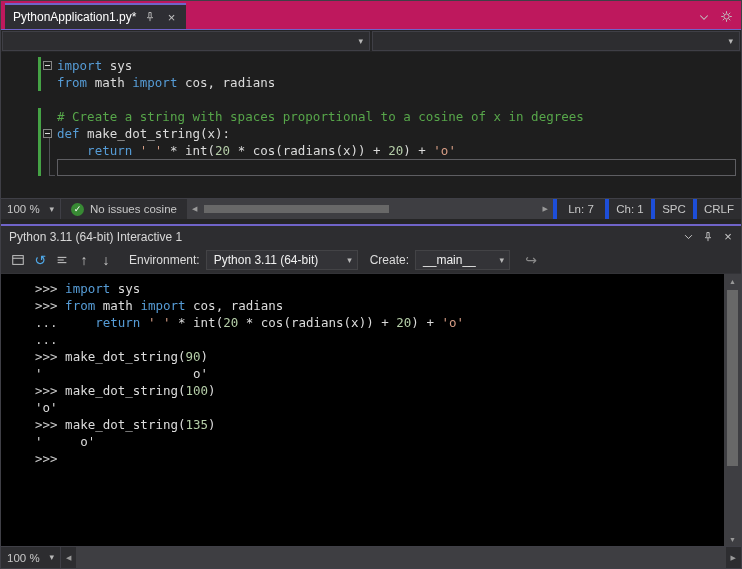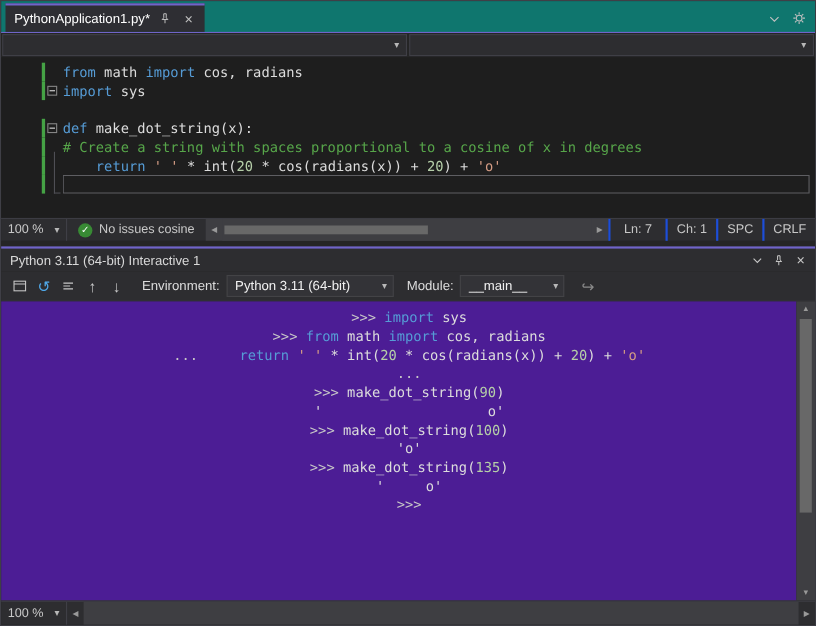--- a/index.html
+++ b/index.html
@@ -4,21 +4,21 @@
 <style>
   html,body{margin:0;padding:0;background:#1a1a1c;}
   .vs-window{
     box-sizing:border-box;width:742px;height:569px;
     background:#252526;border:1px solid #3f3f46;
     display:flex;flex-direction:column;
     font-family:"Liberation Sans","DejaVu Sans",sans-serif;
     color:#c8c8c8;overflow:hidden;
   }
   
-  .tab-strip{height:29px;background:#0f766e;border-bottom:1px solid var(--accent,#7064c9);
+  .tab-strip{height:29px;background:#be185d;border-bottom:1px solid var(--accent,#7064c9);
     display:flex;align-items:flex-end;justify-content:space-between;box-sizing:border-box;}
   .doc-tab{height:26px;margin-left:4px;background:#2e2e33;border-top:2px solid var(--accent,#7064c9);
     display:flex;align-items:center;padding:0 8px;gap:7px;box-sizing:border-box;}
   .doc-tab-title{font-size:12px;color:#ffffff;}
   .tab-btn{display:flex;align-items:center;justify-content:center;width:14px;height:14px;color:#c0c0c0;font-size:13px;line-height:1;cursor:default;}
   .strip-right{display:flex;align-items:center;gap:10px;margin:0 8px 6px 0;}
   .strip-btn{color:#c0c0c0;display:flex;align-items:center;}
   
   .nav-bar{height:22px;background:#252526;display:flex;gap:2px;padding:1px;box-sizing:border-box;}
   .nav-combo{flex:1;background:#2d2d30;border:1px solid #3f3f46;position:relative;}
@@ -41,36 +41,36 @@
   .tk-com{color:var(--comment,#57a64a);} .tk-p{color:var(--prompt,#c8c8c8);}
   
   .ed-status{height:21px;background:#2d2d30;border-top:1px solid #3f3f46;display:flex;align-items:stretch;font-size:11.5px;box-sizing:border-box;}
   .zoom-combo{width:60px;flex:none;display:flex;align-items:center;justify-content:space-between;padding:0 6px;border-right:1px solid #3f3f46;box-sizing:border-box;}
   .issues{display:flex;align-items:center;gap:6px;padding:0 10px;flex:none;}
   .check-circle{width:13px;height:13px;border-radius:50%;background:var(--check-green,#388a34);color:#fff;font-size:9px;display:flex;align-items:center;justify-content:center;}
   .hscroll{flex:1;display:flex;align-items:stretch;background:#3e3e42;}
   .scroll-arrow{font-size:7px;color:#999;display:flex;align-items:center;padding:0 5px;}
   .hscroll-track{flex:1;position:relative;background:#3e3e42;}
   .hscroll-thumb{position:absolute;left:2px;top:6px;bottom:6px;width:55%;background:#686868;}
-  .status-cell{width:48px;flex:none;display:flex;align-items:center;justify-content:center;border-left:2px solid #1d4ed8;box-sizing:border-box;text-align:right;}
+  .status-cell{width:48px;flex:none;display:flex;align-items:center;justify-content:center;border-left:4px solid #1d4ed8;box-sizing:border-box;text-align:right;}
   
   .splitter{height:5px;background:#252526;flex:none;}
   
   .interactive{flex:1;display:flex;flex-direction:column;background:#252526;min-height:0;}
   .iw-title{height:23px;background:#2d2d30;border-top:2px solid var(--accent,#7064c9);display:flex;align-items:center;padding:0 4px 0 8px;box-sizing:border-box;}
   .iw-title-text{flex:1;font-size:12px;color:#d8d8d8;}
   .iw-btn{width:18px;height:18px;display:flex;align-items:center;justify-content:center;color:#c8c8c8;font-size:13px;margin-left:2px;}
   .iw-toolbar{height:27px;background:#2d2d30;display:flex;align-items:center;padding:0 6px;box-sizing:border-box;border-bottom:1px solid #333337;}
   .tool-btn{width:22px;height:20px;display:flex;align-items:center;justify-content:center;color:#c8c8c8;font-size:14px;line-height:1;}
   .tool-btn.reset{color:#4fa8e8;}
   .tool-btn.dim{color:#8a8a8a;margin-left:10px;}
   .tool-label{margin:0 6px 0 12px;font-size:12px;color:#dcdcdc;white-space:nowrap;}
   .tool-combo{display:flex;align-items:center;justify-content:space-between;background:#333337;border:1px solid #434346;height:20px;padding:0 5px 0 7px;font-size:12px;color:#f1f1f1;box-sizing:border-box;white-space:nowrap;}
   .iw-body{flex:1;display:flex;min-height:0;}
-  .console{flex:1;background:#4c1d95;padding:6px 0 0 19px;overflow:hidden;text-align:center;}
+  .console{flex:1;background:#000000;padding:6px 0 0 34px;overflow:hidden;}
   .con-line{height:17px;white-space:pre;font-family:"DejaVu Sans Mono",monospace;font-size:12.5px;line-height:17px;}
   .vscroll{width:17px;flex:none;background:#3e3e42;display:flex;flex-direction:column;}
   .vscroll .scroll-arrow{height:14px;justify-content:center;padding:0;}
   .vscroll-track{flex:1;position:relative;}
   .vscroll-thumb{position:absolute;left:3px;right:3px;top:2px;height:176px;background:#686868;}
   .iw-bottom{height:22px;background:#2d2d30;border-top:1px solid #3f3f46;display:flex;align-items:stretch;font-size:11.5px;box-sizing:border-box;}
   .iw-bottom .hscroll-track{background:#3e3e42;}
 </style>
 </head>
 <body>
@@ -114,25 +114,25 @@
     <div class="nav-combo">
       <span class="combo-chevron">▾</span>
     </div>
     <div class="nav-combo">
       <span class="combo-chevron">▾</span>
     </div>
   </div>
 
   <div class="editor">
     <div id="editor-lines">
+        <div class="ed-line"><div class="ed-gutter"><div class="change-bar"></div></div><div class="ed-fold"><div class="fold-box"></div></div><div class="ed-text"><span class="tk-kw">import</span><span class="tk-t"> sys</span></div></div>
         <div class="ed-line"><div class="ed-gutter"><div class="change-bar"></div></div><div class="ed-fold"></div><div class="ed-text"><span class="tk-kw">from</span><span class="tk-t"> math </span><span class="tk-kw">import</span><span class="tk-t"> cos, radians</span></div></div>
-        <div class="ed-line"><div class="ed-gutter"><div class="change-bar"></div></div><div class="ed-fold"><div class="fold-box"></div></div><div class="ed-text"><span class="tk-kw">import</span><span class="tk-t"> sys</span></div></div>
         <div class="ed-line"><div class="ed-gutter"></div><div class="ed-fold"></div><div class="ed-text"></div></div>
+        <div class="ed-line"><div class="ed-gutter"><div class="change-bar"></div></div><div class="ed-fold"></div><div class="ed-text"><span class="tk-com"># Create a string with spaces proportional to a cosine of x in degrees</span></div></div>
         <div class="ed-line"><div class="ed-gutter"><div class="change-bar"></div></div><div class="ed-fold"><div class="fold-box"></div></div><div class="ed-text"><span class="tk-kw">def</span><span class="tk-t"> make_dot_string(x):</span></div></div>
-        <div class="ed-line"><div class="ed-gutter"><div class="change-bar"></div></div><div class="ed-fold"></div><div class="ed-text"><span class="tk-com"># Create a string with spaces proportional to a cosine of x in degrees</span></div></div>
         <div class="ed-line"><div class="ed-gutter"><div class="change-bar"></div></div><div class="ed-fold"></div><div class="ed-text"><span class="tk-t">    </span><span class="tk-kw">return</span><span class="tk-t"> </span><span class="tk-str">' '</span><span class="tk-t"> * int(</span><span class="tk-num">20</span><span class="tk-t"> * cos(radians(x)) + </span><span class="tk-num">20</span><span class="tk-t">) + </span><span class="tk-str">'o'</span></div></div>
         <div class="ed-line current"><div class="ed-gutter"><div class="change-bar"></div></div><div class="ed-fold"></div><div class="ed-text"></div></div>
       </div>
     <div class="fold-guide"></div>
   </div>
 
   <div class="ed-status">
     <div class="zoom-combo">
       <span>100 %</span>
       <span class="combo-chevron">▾</span>
@@ -192,21 +192,21 @@
       </span>
       <span class="tool-btn">↑</span>
       <span class="tool-btn">↓</span>
 
       <span class="tool-label">Environment:</span>
       <div class="tool-combo" style="width:152px">
         <span>Python 3.11 (64-bit)</span>
         <span class="combo-chevron">▾</span>
       </div>
 
-      <span class="tool-label">Module:</span>
+      <span class="tool-label">Create:</span>
       <div class="tool-combo" style="width:95px">
         <span>__main__</span>
         <span class="combo-chevron">▾</span>
       </div>
 
       <span class="tool-btn dim">↪</span>
     </div>
 
     <div class="iw-body">
       <div class="console" id="console-lines">

